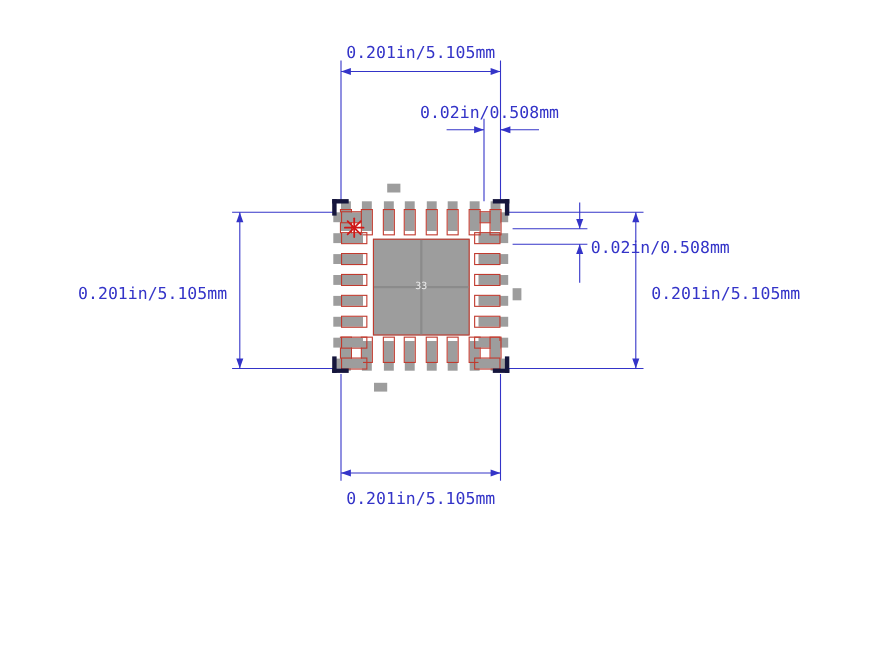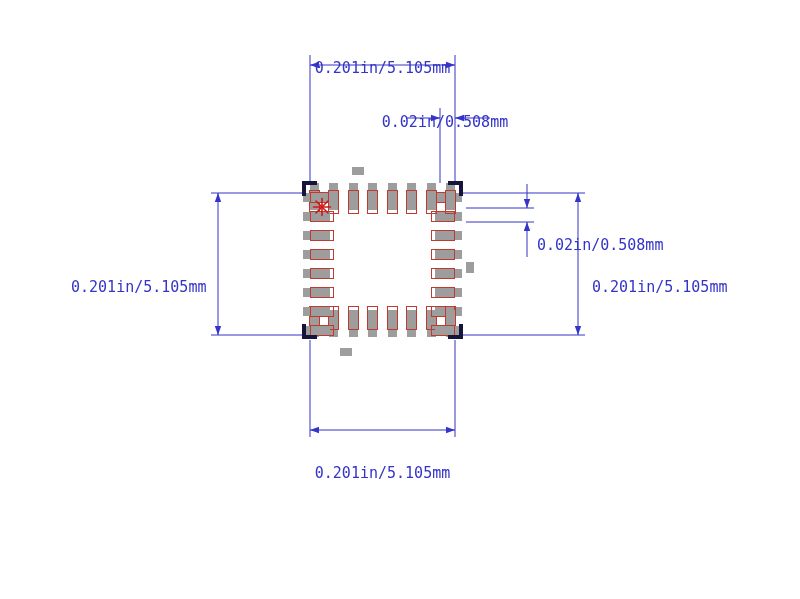--- a/index.html
+++ b/index.html
@@ -5,21 +5,20 @@
   html,body{margin:0;padding:0;}
   body{background:#fff;font-family:"DejaVu Sans Mono","Liberation Mono",monospace;}
   #canvas{position:relative;width:800px;height:599px;background:var(--c-background,#ffffff);overflow:hidden;}
 
   
   .dim-text{
     position:absolute;
     font:15px/18px "DejaVu Sans Mono","Liberation Mono",monospace;
     color:var(--c-dimension,#3434c8);
     white-space:nowrap;
-    margin-top:20px;
   }
   #t-top{left:310px;top:39px;width:145px;text-align:center;}
   #t-pad-top{left:381px;top:93px;width:128px;text-align:center;}
   #t-pad-right{left:537px;top:216px;}
   #t-left{left:71px;top:258px;}
   #t-right{left:592px;top:258px;}
   #t-bottom{left:310px;top:444px;width:145px;text-align:center;}
 
   
   #dims{position:absolute;left:0;top:0;pointer-events:none;}
@@ -181,20 +180,25 @@
       <div class="lead" style="left: 446px; top: 183px; width: 9px; height: 27px;"></div>
       <div class="land" style="left: 445px; top: 190px; width: 11px; height: 24px;"></div>
       <div class="lead" style="left: 446px; top: 310px; width: 9px; height: 27px;"></div>
       <div class="land" style="left: 445px; top: 306px; width: 11px; height: 24px;"></div>
       <div class="lead" style="left: 303px; top: 326px; width: 27px; height: 9px;"></div>
       <div class="land" style="left: 310px; top: 325px; width: 24px; height: 11px;"></div>
       <div class="lead" style="left: 435px; top: 326px; width: 27px; height: 9px;"></div>
       <div class="land" style="left: 431px; top: 325px; width: 24px; height: 11px;"></div>
     </div>
 
+  <div id="center-pad">
+    <div class="cross-v"></div>
+    <div class="cross-h"></div>
+    <div class="pad-num">33</div>
+  </div>
 
   <div id="c-tl" class="corner"></div>
   <div id="c-tr" class="corner"></div>
   <div id="c-bl" class="corner"></div>
   <div id="c-br" class="corner"></div>
 
   <div id="orient-top" class="orient"></div>
   <div id="orient-bottom" class="orient"></div>
   <div id="orient-right" class="orient"></div>
 

